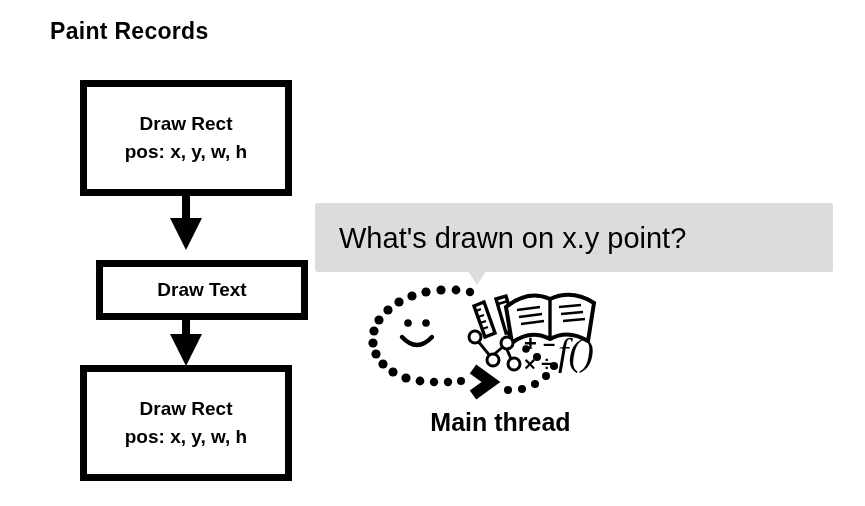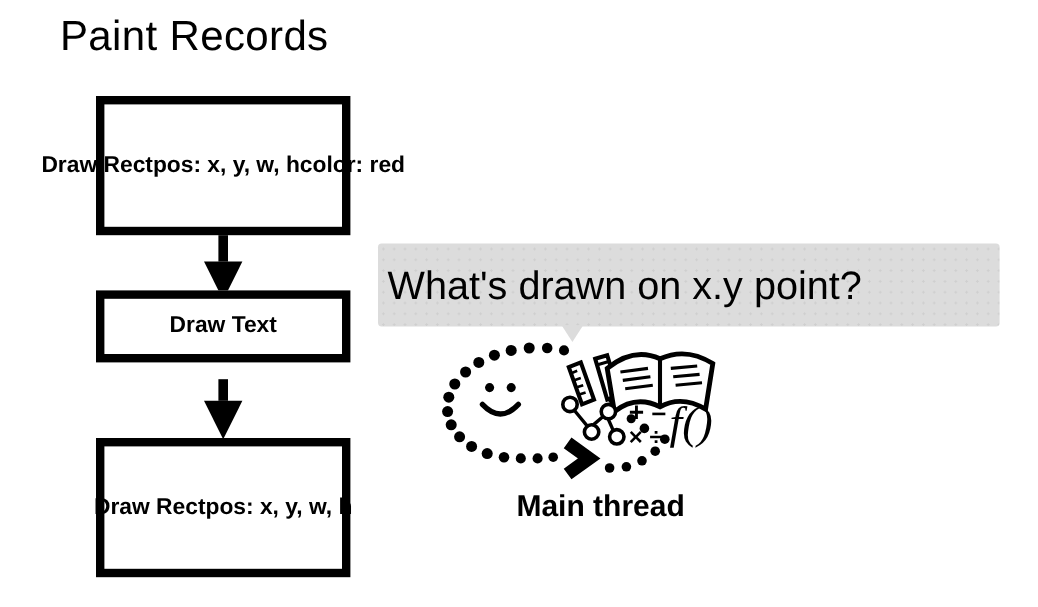--- a/index.html
+++ b/index.html
@@ -14,49 +14,50 @@
     overflow: hidden;
     font-family: "Liberation Sans", sans-serif;
     color: #000000;
   }
 
   
   #page-title {
     position: absolute;
     left: 50px;
     top: 9px;
-    font-size: 35px;
-    font-weight: normal;
+    font-size: 23px;
+    font-weight: bold;
     letter-spacing: 0.3px;
     line-height: 44px;
     white-space: nowrap;
   }
 
   
   .record-box {
     position: absolute;
     left: 80px;
     width: 212px;
     border: 7px solid #000000;
     background: #ffffff;
     box-sizing: border-box;
     display: flex;
+    flex-direction: column;
     align-items: center;
     justify-content: center;
     text-align: center;
   }
   .record-box .line {
     font-size: 19px;
     font-weight: bold;
     line-height: 28px;
     white-space: nowrap;
   }
 
   #record-box-0 { top: 80px;  height: 116px; }
-  #record-box-1 { top: 242px; height: 60px;  }
+  #record-box-1 { top: 260px; height: 60px; margin-left: 16px;  }
   #record-box-2 { top: 365px; height: 116px; }
 
   
   .flow-arrow {
     position: absolute;
     left: 170px;
     width: 32px;
   }
   #flow-arrow-0 { top: 196px; height: 54px; }
   #flow-arrow-1 { top: 316px; height: 49px; }
@@ -97,22 +98,22 @@
     position: absolute;
     left: 0; top: 0; right: 0; bottom: 0;
     border-radius: 3px;
     background-image:
       radial-gradient(#cfcfcf 0.9px, transparent 1px);
     background-size: 9px 9px;
     pointer-events: none;
   }
   #speech-bubble-text {
     position: relative;
-    padding-left: 8px;
-    font-size: 33px;
+    padding-left: 24px;
+    font-size: 29px;
     line-height: 40px;
     white-space: nowrap;
   }
   #speech-bubble-tail {
     position: absolute;
     left: 468px;
     top: 271px;
     width: 0;
     height: 0;
     border-left: 9px solid transparent;
@@ -144,21 +145,20 @@
   }
 </style>
 </head>
 <body>
 
 <div id="page-title">Paint Records</div>
 
 <div class="record-box" id="record-box-0">
   <div class="line">Draw Rect</div>
   <div class="line">pos: x, y, w, h</div>
-  <div class="line">color: red</div>
 </div>
 
 <div class="flow-arrow" id="flow-arrow-0">
   <div class="shaft"></div>
   <div class="head"></div>
 </div>
 
 <div class="record-box" id="record-box-1">
   <div class="line">Draw Text</div>
 </div>

